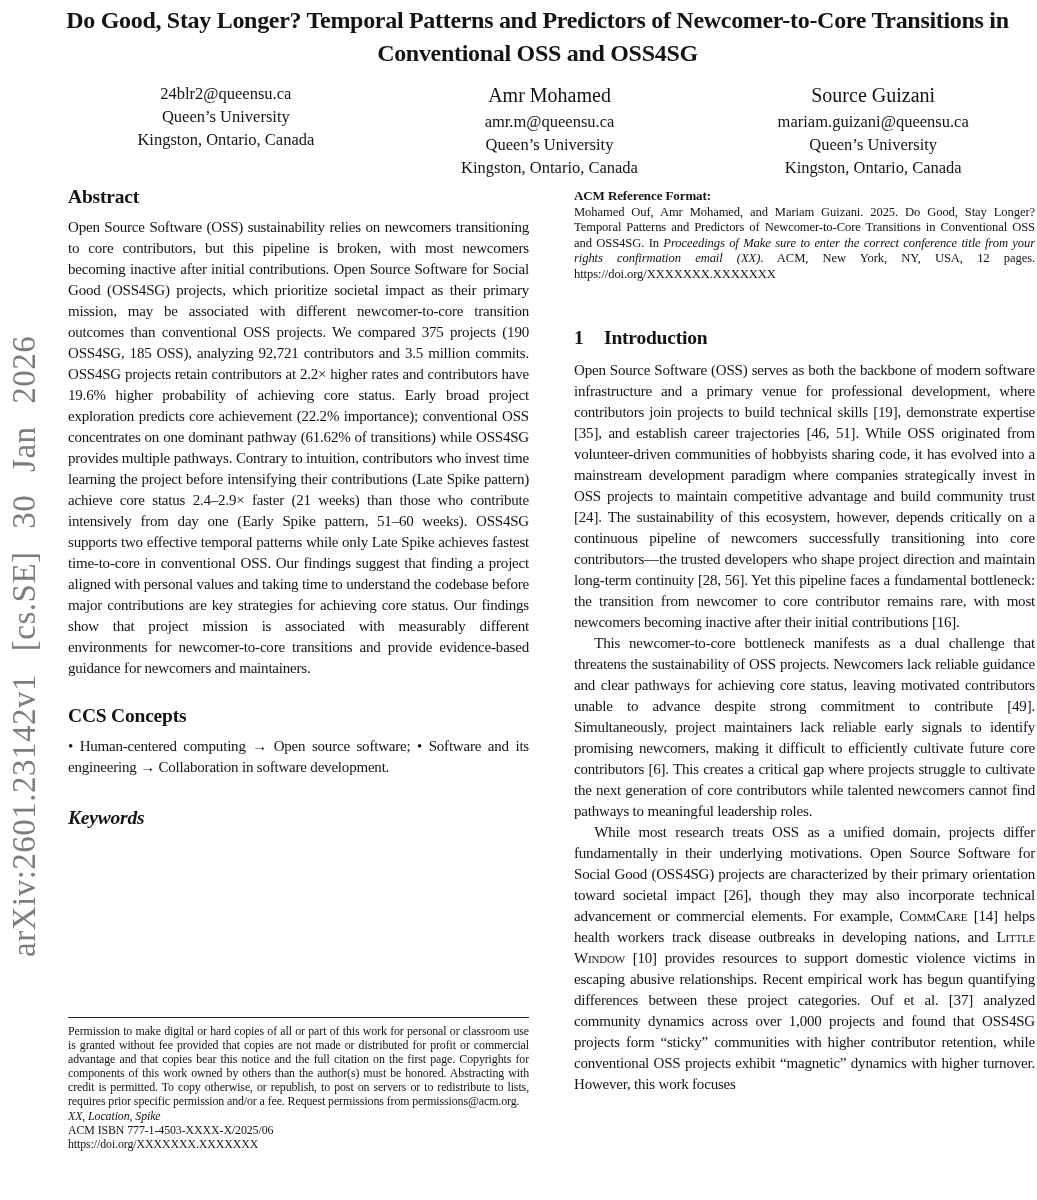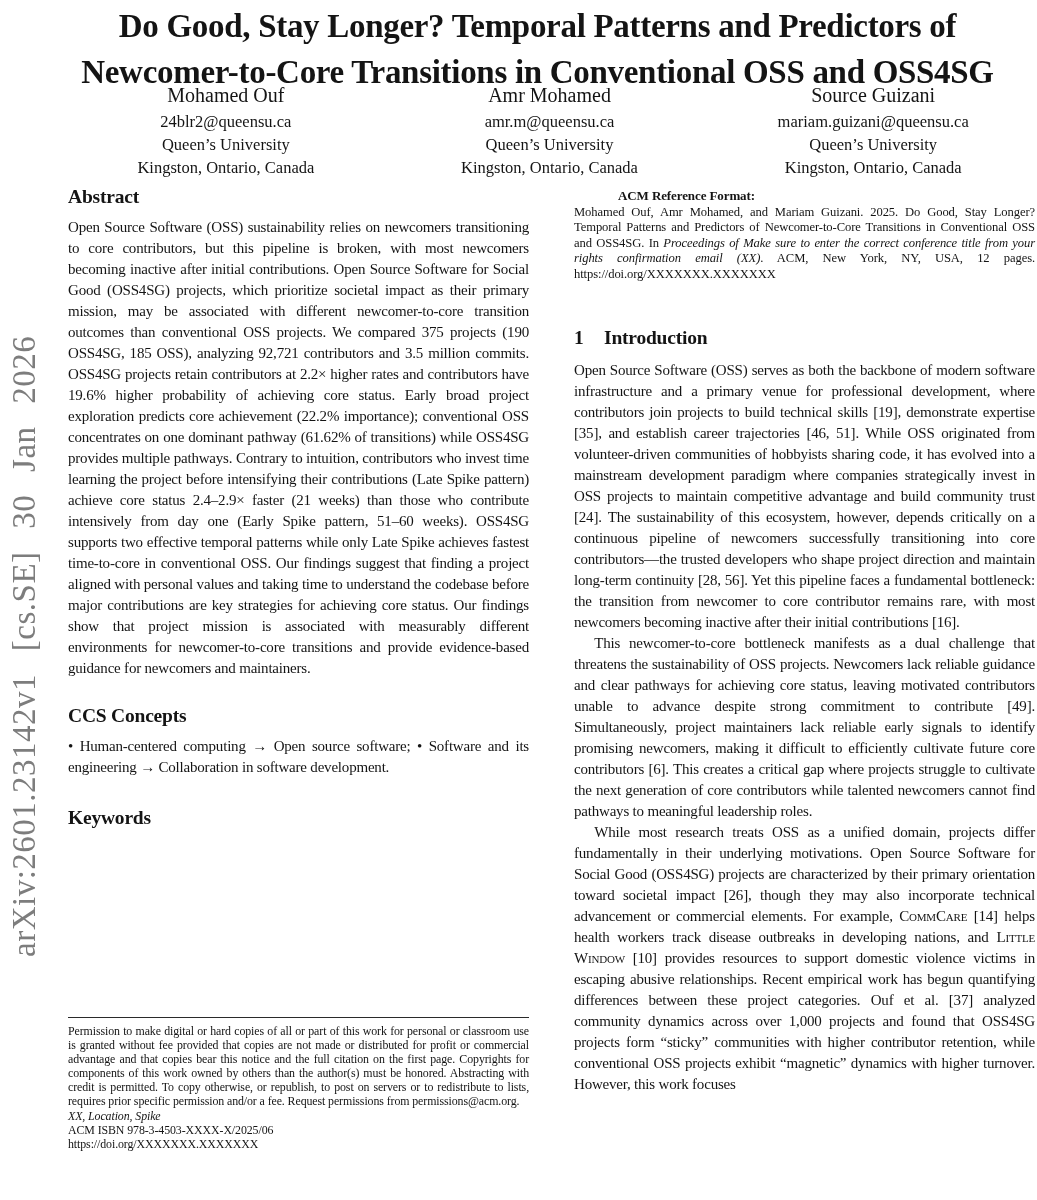--- a/index.html
+++ b/index.html
@@ -24,21 +24,21 @@
     white-space: nowrap;
     word-spacing: 14px;
     letter-spacing: 0.5px;
   }
 
   
   .title {
     position: absolute;
     top: 4px; left: 40px; right: 2px;
     text-align: center;
-    font-size: 33px;
+    font-size: 24px;
     font-weight: bold;
     line-height: 1.38;
     letter-spacing: -0.3px;
     margin: 0;
   }
 
   
   .authors {
     position: absolute;
     top: 82px; left: 64px; right: 2px;
@@ -61,32 +61,32 @@
     margin: 0;
   }
   .sec-head {
     font-size: 19.5px;
     font-weight: bold;
     margin: 0 0 9px 0;
     letter-spacing: -0.2px;
   }
   .sec-head .num { display: inline-block; min-width: 30px; }
   .mt-ccs { margin-top: 26px; }
-  .mt-kw  { margin-top: 29px; }
+  .mt-kw  { margin-top: 29px; font-style: italic; }
   .bold-para { font-weight: normal; }
   .indent { text-indent: 1.35em; }
 
   
   .acm-ref {
     font-size: 12.6px;
     line-height: 15.5px;
     letter-spacing: -0.1px;
     text-align: justify;
   }
-  .acm-ref .ref-head { font-weight: bold; font-size: 13px; margin-left: 44px; }
+  .acm-ref .ref-head { font-weight: bold; font-size: 13px; }
   .intro-head { margin: 45px 0 11px 0; }
 
   
   .footnote {
     position: absolute;
     left: 68px; top: 1017px; width: 461px;
     font-size: 11.9px;
     line-height: 14.1px;
     letter-spacing: -0.1px;
     border-top: 1.6px solid #2a2a2a;
@@ -102,21 +102,20 @@
 <body>
 
 <div class="page">
 
   <div class="arxiv-stamp">arXiv:2601.23142v1 [cs.SE] 30 Jan 2026</div>
 
   <h1 class="title">Do Good, Stay Longer? Temporal Patterns and Predictors of Newcomer-to-Core Transitions in Conventional OSS and OSS4SG</h1>
 
   <div class="authors">
     <div class="author">
-      <div class="name">Mohamed Ouf</div>
       <div class="detail">24blr2@queensu.ca</div>
       <div class="detail">Queen’s University</div>
       <div class="detail">Kingston, Ontario, Canada</div>
     </div>
     <div class="author">
       <div class="name">Amr Mohamed</div>
       <div class="detail">amr.m@queensu.ca</div>
       <div class="detail">Queen’s University</div>
       <div class="detail">Kingston, Ontario, Canada</div>
     </div>
@@ -134,21 +133,21 @@
 
     <h2 class="sec-head mt-ccs">CCS Concepts</h2>
     <p class="body-text bold-para">• Human-centered computing → Open source software; • Software and its engineering → Collaboration in software development.</p>
 
     <h2 class="sec-head mt-kw">Keywords</h2>
   </div>
 
   <div class="footnote">
     <p>Permission to make digital or hard copies of all or part of this work for personal or classroom use is granted without fee provided that copies are not made or distributed for profit or commercial advantage and that copies bear this notice and the full citation on the first page. Copyrights for components of this work owned by others than the author(s) must be honored. Abstracting with credit is permitted. To copy otherwise, or republish, to post on servers or to redistribute to lists, requires prior specific permission and/or a fee. Request permissions from permissions@acm.org.</p>
     <p class="seg-i">XX, Location, Spike</p>
-    <p>ACM ISBN 978-3-4503-XXXX-X/2025/06</p>
+    <p>ACM ISBN 777-1-4503-XXXX-X/2025/06</p>
     <p>https://doi.org/XXXXXXX.XXXXXXX</p>
   </div>
 
   <div class="col col-right">
     <div class="acm-ref">
       <span class="ref-head">ACM Reference Format:</span><br>
       <span><span>Mohamed Ouf, Amr Mohamed, and Mariam Guizani. 2025. Do Good, Stay Longer? Temporal Patterns and Predictors of Newcomer-to-Core Transitions in Conventional OSS and OSS4SG. In </span><span class="seg-i">Proceedings of Make sure to enter the correct conference title from your rights confirmation email (XX)</span><span>. ACM, New York, NY, USA, 12 pages. https://doi.org/XXXXXXX.XXXXXXX</span></span>
     </div>
 
     <h2 class="sec-head intro-head"><span class="num">1</span><span>Introduction</span></h2>

